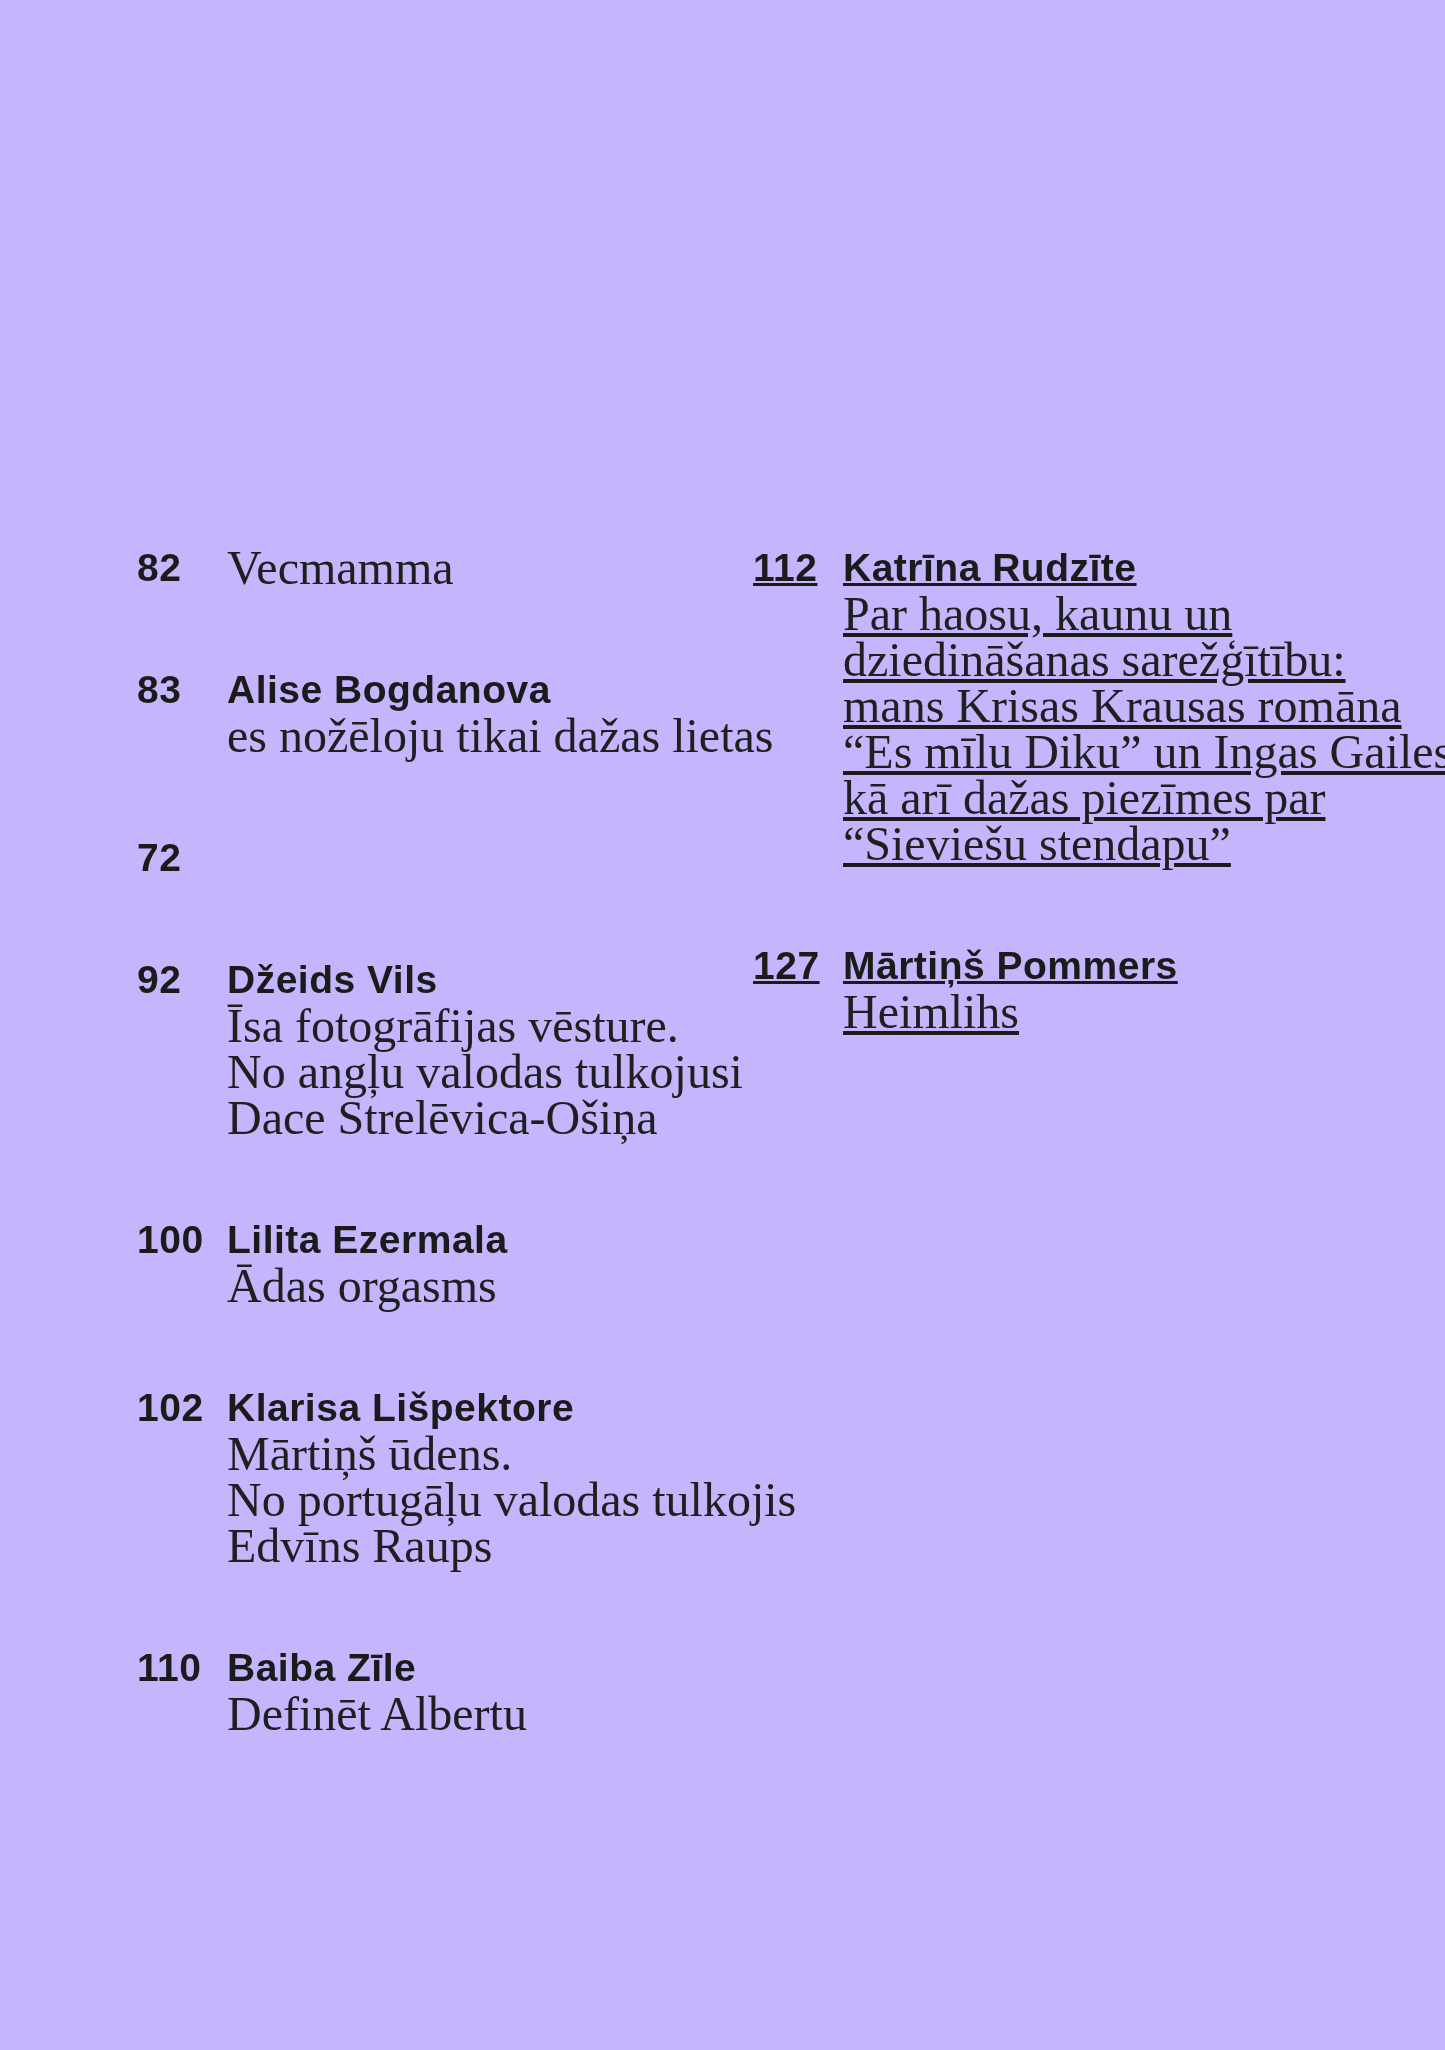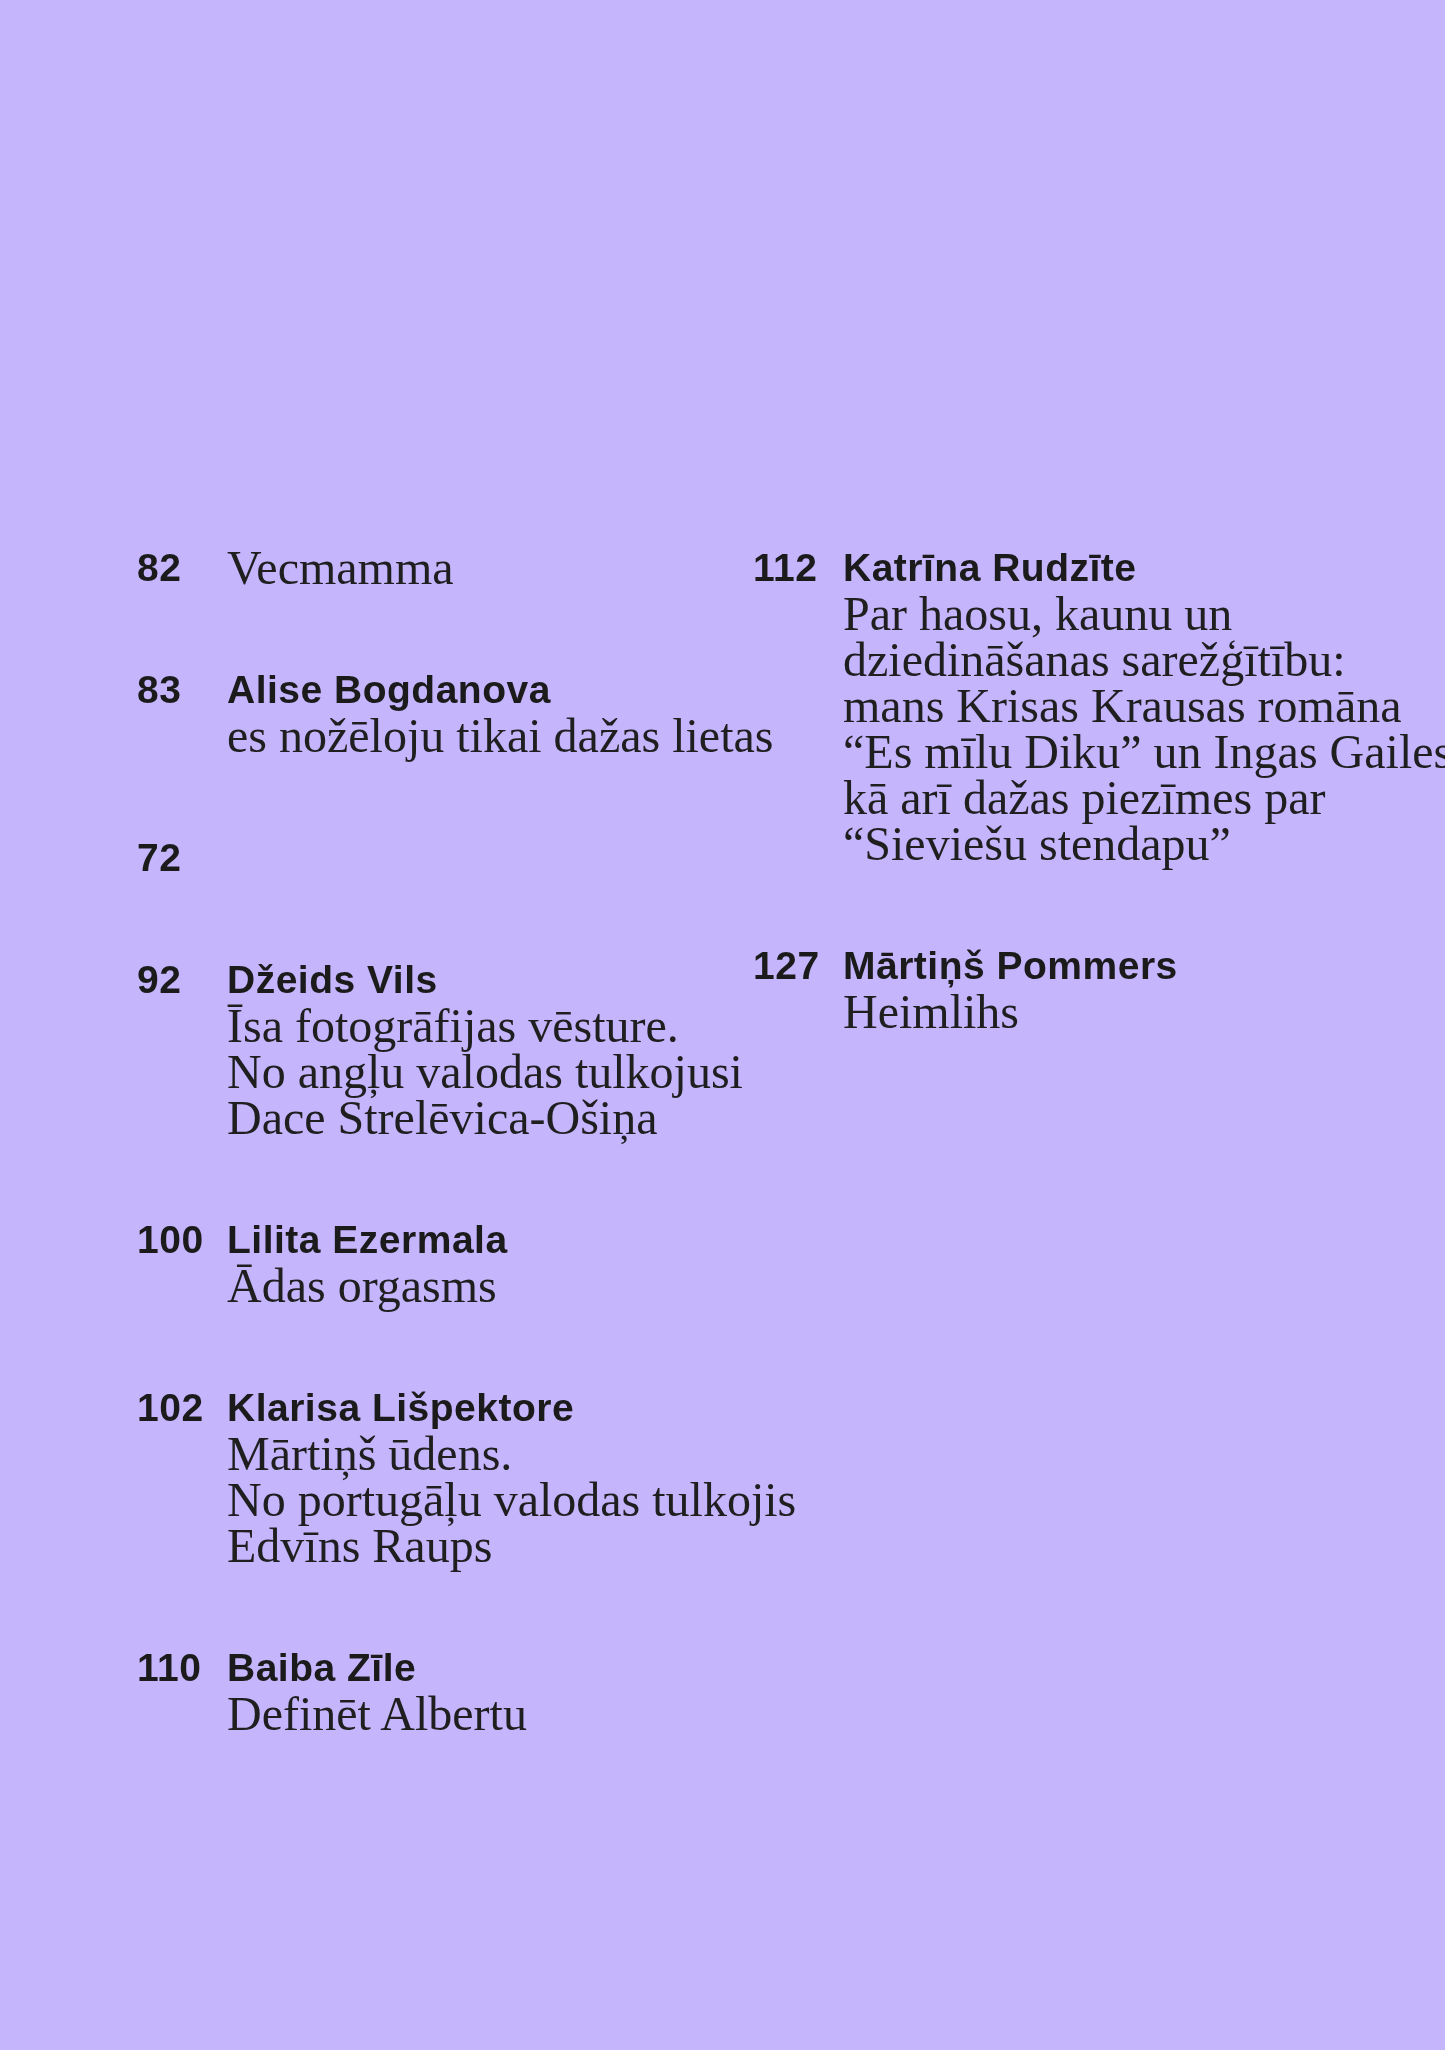--- a/index.html
+++ b/index.html
@@ -14,21 +14,21 @@
     background: #c4b5fd;
     overflow: hidden;
     color: #1b1b1b;
   }
   .toc-col {
     position: absolute;
     top: 545px;
     width: 640px;
   }
   .toc-col-left  { left: 137px; }
-  .toc-col-right { left: 753px; }
+  .toc-col-right { left: 753px; text-decoration: underline; }
   .entry {
     display: grid;
     grid-template-columns: 90px 1fr;
     align-items: start;
     margin-bottom: 76px;
   }
   .entry-number {
     font-family: "Liberation Sans", sans-serif;
     font-weight: 700;
     font-size: 39px;

